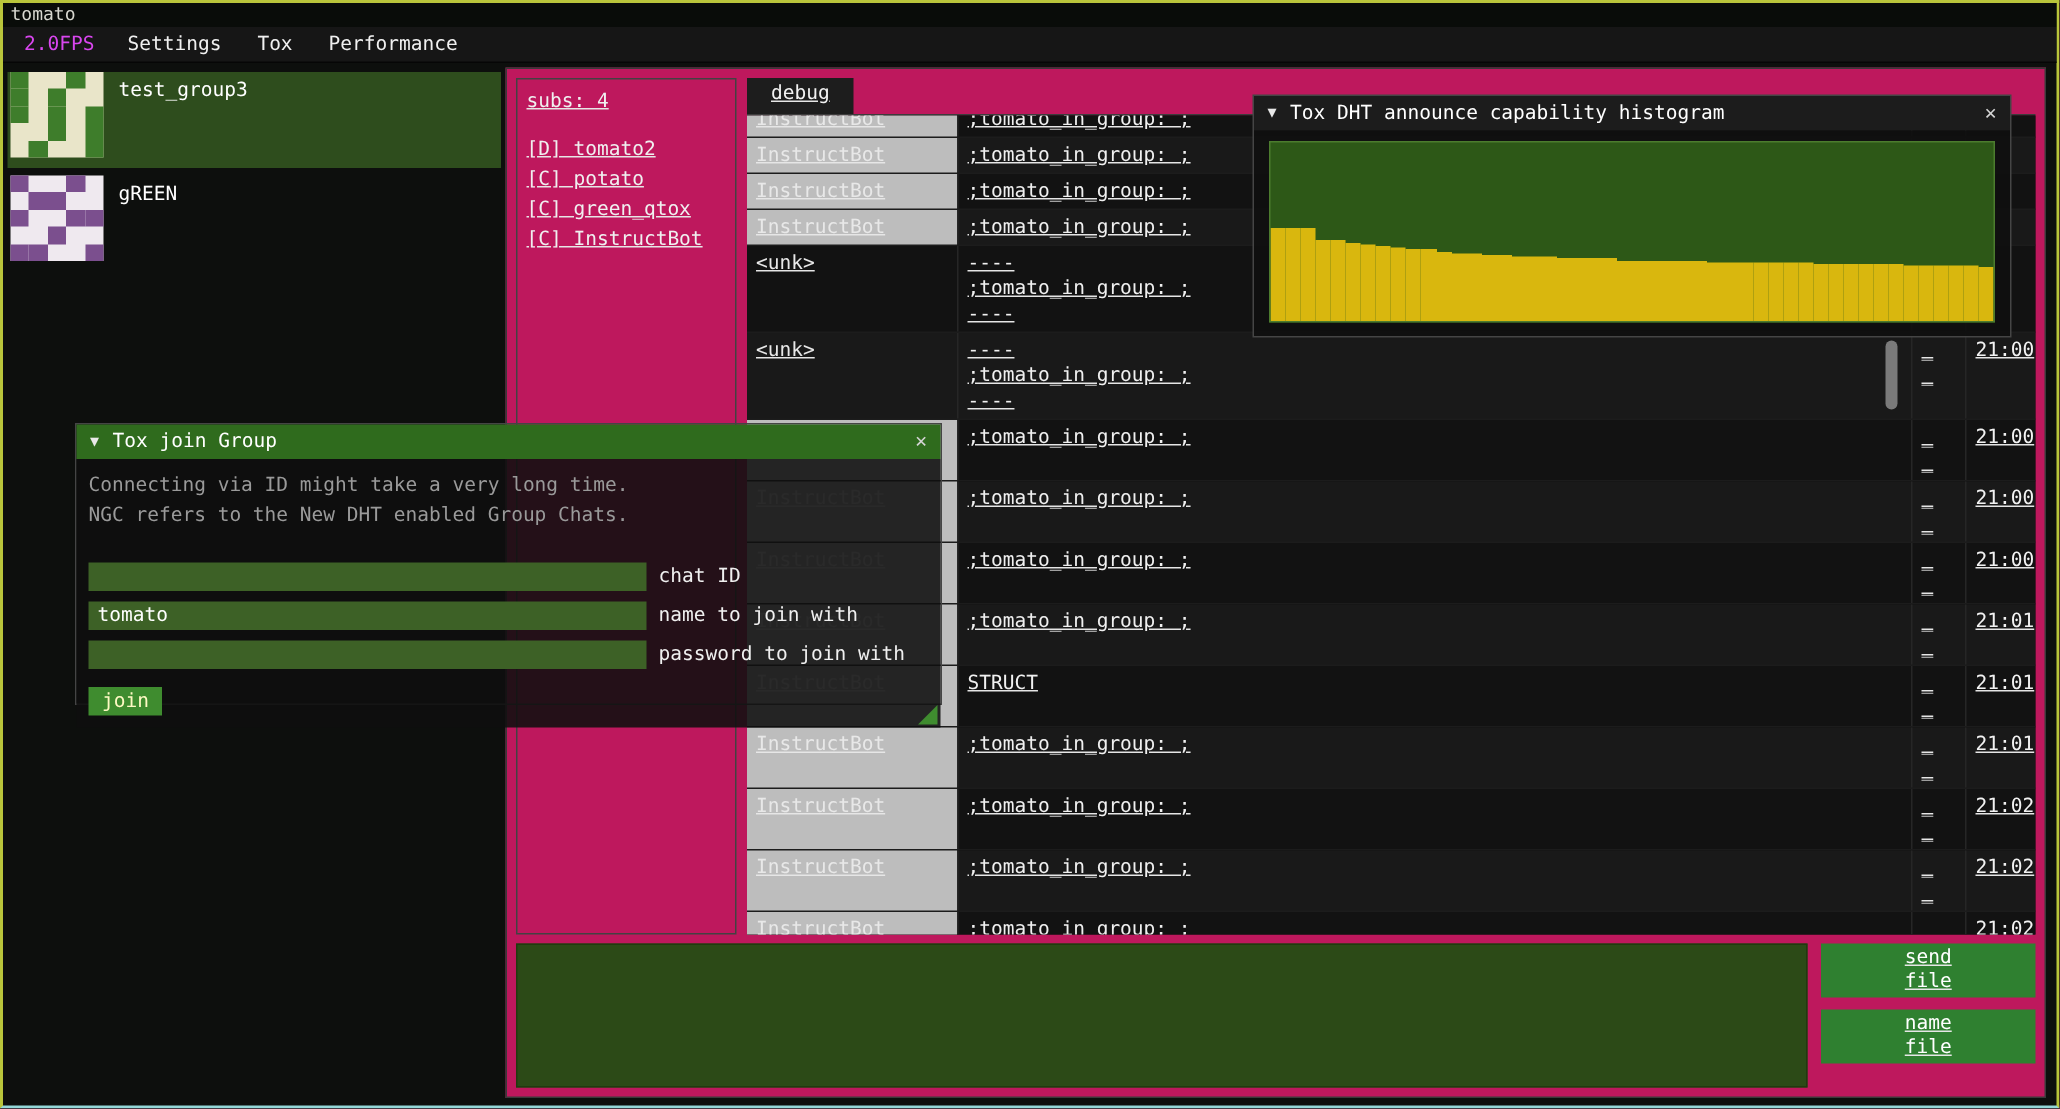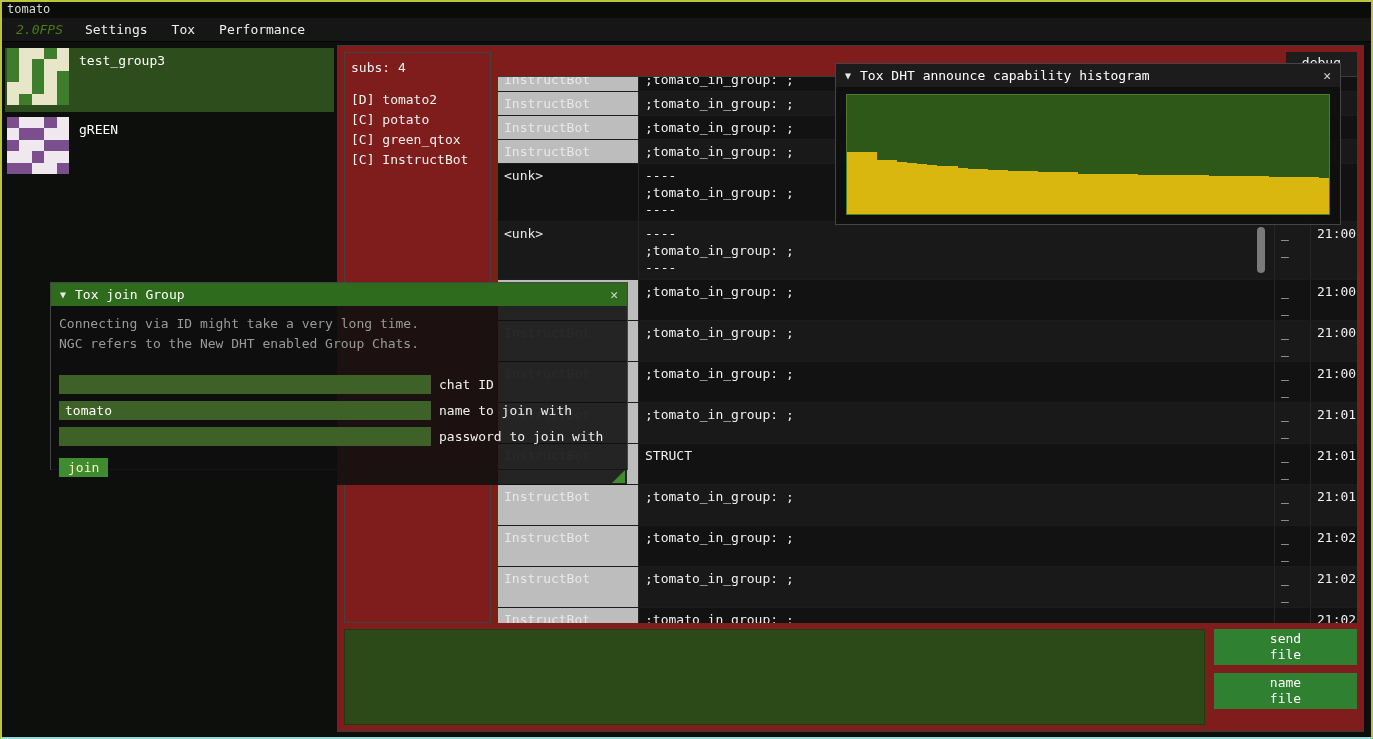--- a/index.html
+++ b/index.html
@@ -7,45 +7,45 @@
   body { font-family:"DejaVu Sans Mono", monospace; font-size:13px; color:#e6e6e6;
          position:relative; overflow:hidden; }
 
   .app { position:absolute; inset:0; border:2px solid #b9c53b; border-bottom:2px solid #94d8d8;
          background:#0d0f0d; display:flex; flex-direction:column; }
 
   .os-titlebar { height:16px; background:#090c09; font-size:12px; line-height:15px;
                  padding-left:5px; color:#d8d8d0; flex:0 0 auto; }
   .menubar { height:24px; background:#161616; display:flex; align-items:center;
              padding:0 4px; border-bottom:1px solid #060606; flex:0 0 auto; }
-  .menu-fps { padding:0 10px; color:#4d7c0f;font-style:italic; }
+  .menu-fps { padding:0 10px; color:#d946ef; }
   .menu-item { padding:0 12px; color:#f0f0f0; cursor:default; }
 
   .main { flex:1; display:flex; min-height:0; }
 
   .contact-list { width:335px; flex:0 0 auto; padding:6px 3px; display:flex;
                   flex-direction:column; gap:5px; }
   .contact { display:flex; align-items:flex-start; gap:10px; padding:0 2px; min-height:64px; }
   .contact.selected { background:#2e4d1d; }
   .avatar { width:62px; height:57px; display:grid; flex:0 0 auto;
             grid-template-columns:repeat(5,1fr); grid-template-rows:repeat(5,1fr); }
   .avatar i { display:block; }
   .contact-name { padding-top:5px; color:#ffffff; }
 
   .chat-group { flex:1; margin:3px 7px 5px 0; border:1px solid #3a3a3a; display:flex;
-                flex-direction:column; padding:6px; min-width:0; background:#7f1d1d; }
+                flex-direction:column; padding:6px; min-width:0; background:#be185d;text-decoration:underline; }
   .chat-top { flex:1; display:flex; min-height:0; }
 
   .subs-panel { width:147px; flex:0 0 auto; border:1px solid #424242; margin-right:7px;
                 padding:7px 6px; display:flex; flex-direction:column; }
   .subs-header { margin-bottom:15px; color:#f0f0f0; }
   .sub-item { line-height:20px; white-space:pre; color:#f0f0f0; }
 
   .chat-right { flex:1; display:flex; flex-direction:column; min-width:0; }
-  .tab-bar { height:25px; flex:0 0 auto; border-bottom:1px solid #3c3c3c; display:flex;justify-content:flex-end; }
+  .tab-bar { height:25px; flex:0 0 auto; border-bottom:1px solid #3c3c3c; display:flex; }
   .tab { background:#1d1d1d; padding:3px 16px; color:#f2f2f2; }
 
   .msg-table { flex:1; position:relative; overflow:hidden; background:#0d0d0d; }
   .row { display:flex; align-items:stretch; min-height:23px; background:#121212;
          border-bottom:1px solid #1c1c1c; }
   .row:nth-child(even) { background:#191919; }
   .row.clip { margin-top:-9px; }
   .cell { padding:3px 6px; line-height:17px; white-space:pre-line; overflow:hidden; }
   .cell.name { width:140px; flex:0 0 auto; color:#e8e8e8; }
   .cell.msg { flex:1; min-width:0; border-left:1px solid #262626; color:#f0f0f0; }

